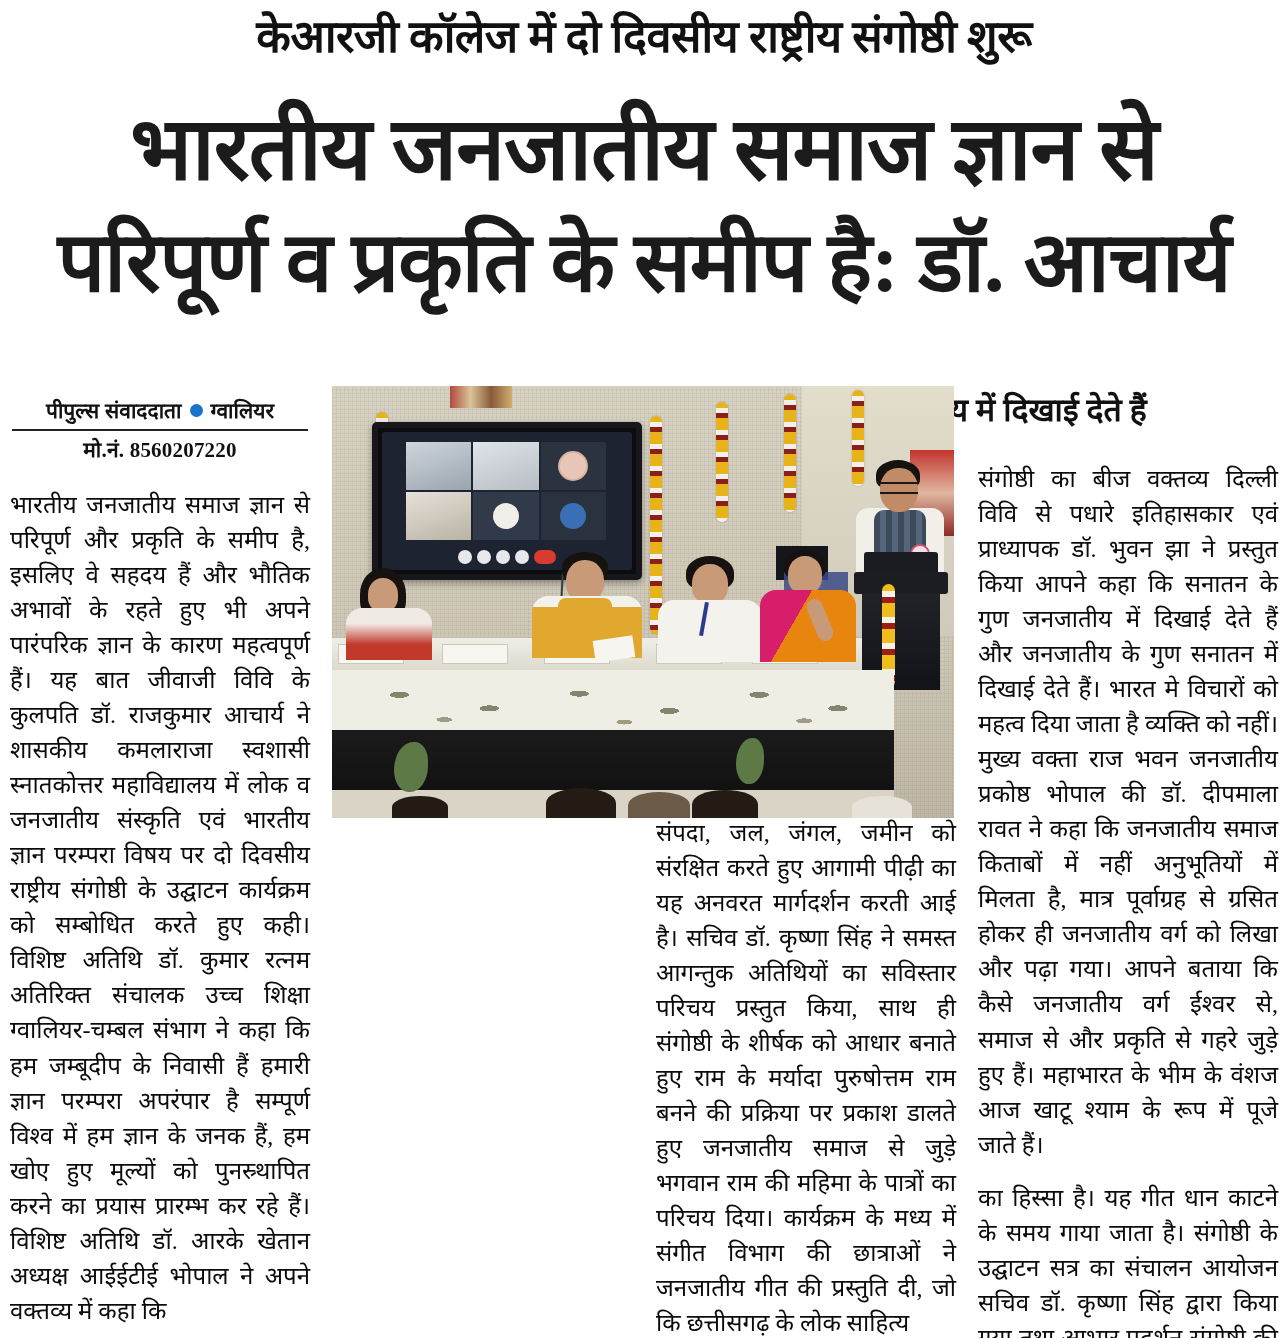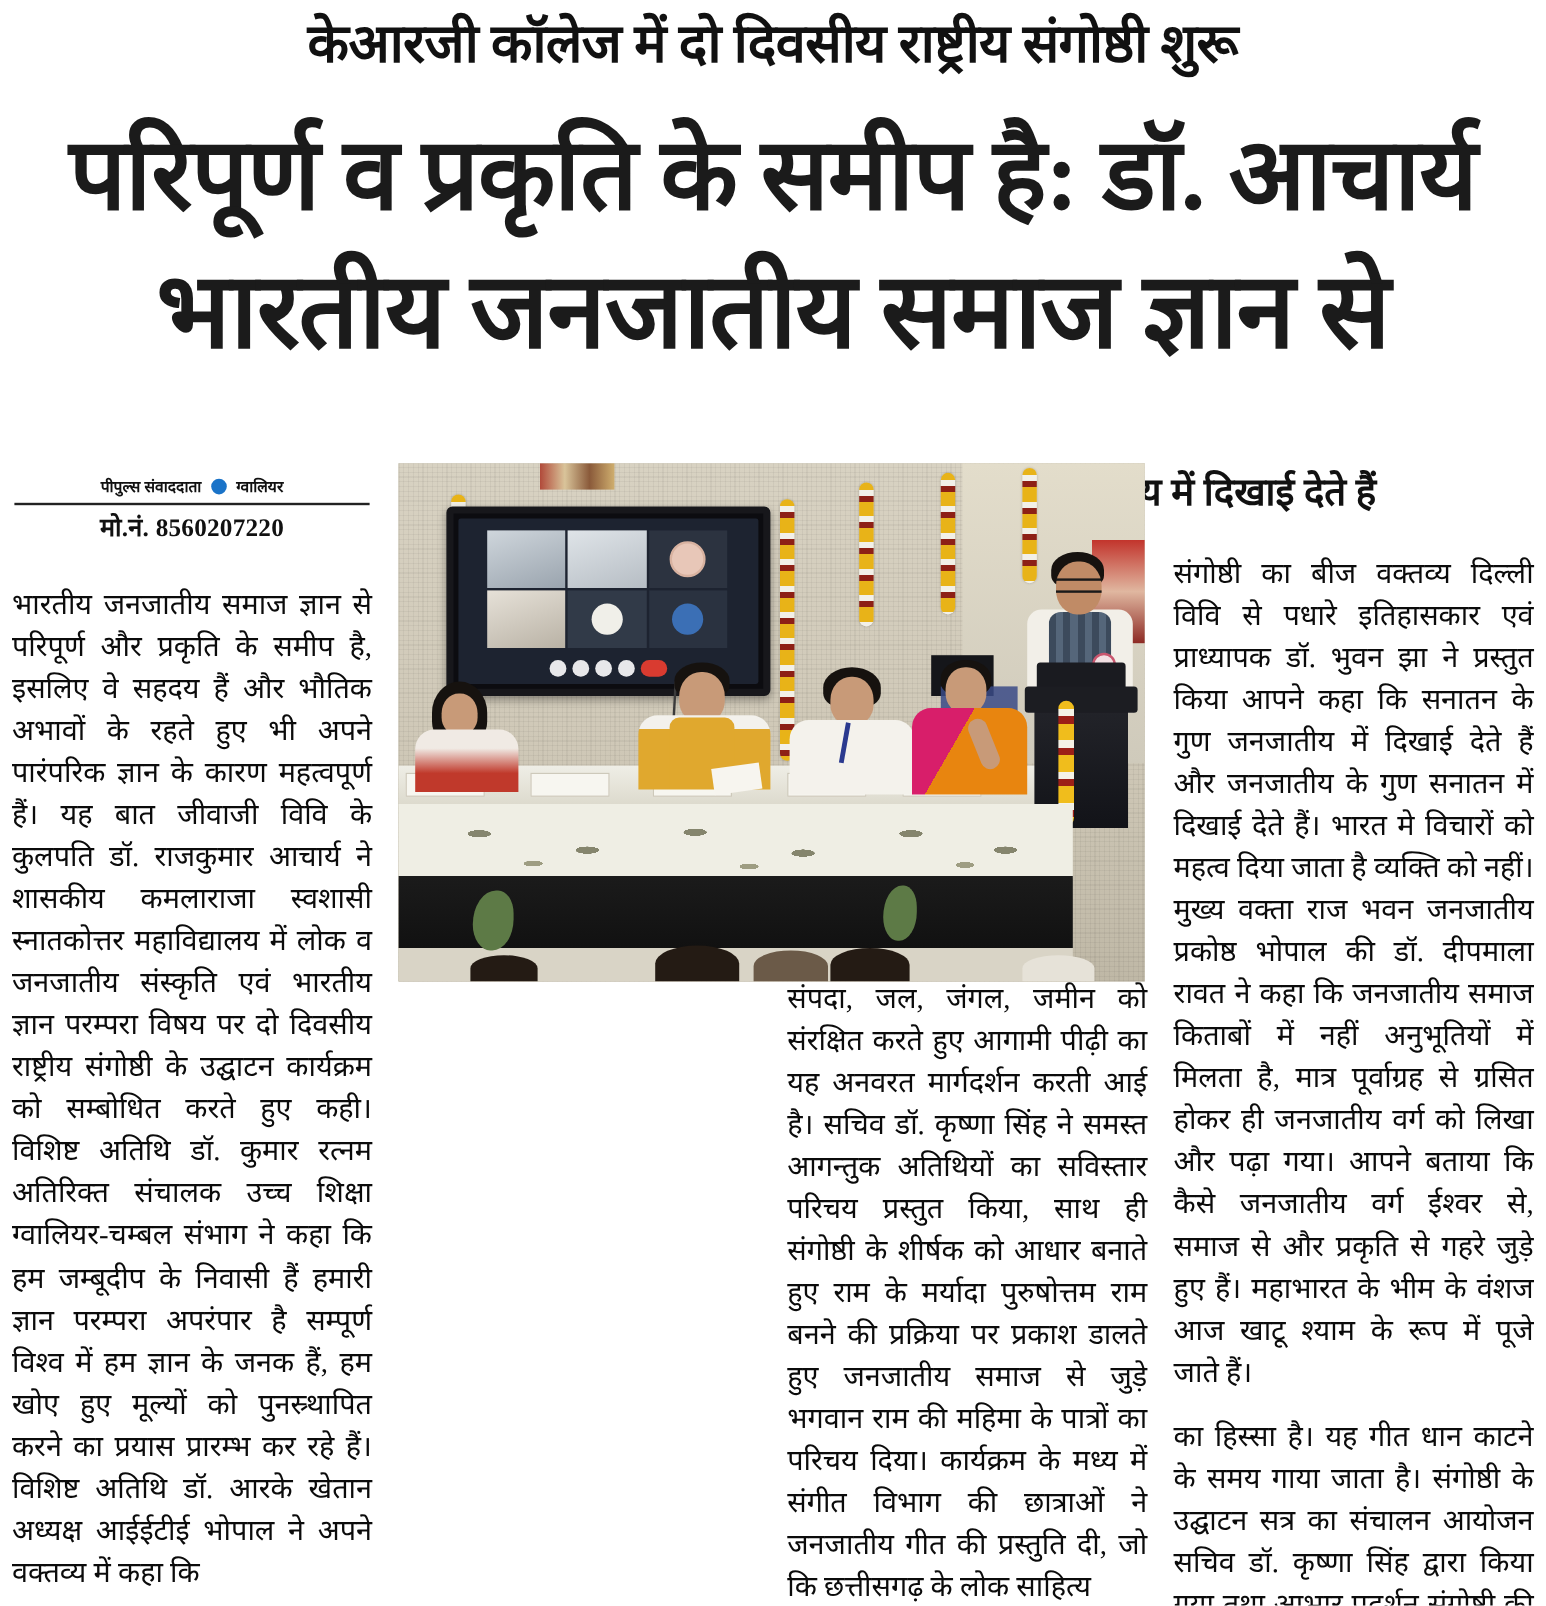--- a/index.html
+++ b/index.html
@@ -32,21 +32,21 @@
   .headline .hl-line{display:block;white-space:nowrap;}
   .headline .hl-line.l1{font-size:88px;}
   .headline .hl-line.l2{font-size:84px;}
 
   
   .byline{
     position:absolute;left:10px;top:396px;width:300px;
     text-align:center;
   }
   .byline-row{
-    font-size:13px;font-weight:700;color:#111;
+    font-size:21px;font-weight:700;color:#111;
     display:flex;align-items:center;justify-content:center;gap:8px;
     white-space:nowrap;
     font-family:"Liberation Sans","DejaVu Sans",sans-serif;
   }
   .blue-dot{
     width:13px;height:13px;border-radius:50%;
     background:#1a73c8;display:inline-block;flex:0 0 auto;
   }
   .byline-rule{
     height:2px;background:#222;margin:5px 2px 4px 2px;
@@ -237,22 +237,22 @@
   #col3{left:656px;top:816px;width:300px;}
   #col4{left:978px;top:462px;width:300px;}
   #col4 .gap{display:block;height:18px;}
 </style>
 </head>
 <body>
 
 <div class="kicker">केआरजी कॉलेज में दो दिवसीय राष्ट्रीय संगोष्ठी शुरू</div>
 
 <div class="headline">
+  <span class="hl-line l1">भारतीय जनजातीय समाज ज्ञान से</span>
   <span class="hl-line l2">परिपूर्ण व प्रकृति के समीप है: डॉ. आचार्य</span>
-  <span class="hl-line l1">भारतीय जनजातीय समाज ज्ञान से</span>
 </div>
 
 <div class="byline">
   <div class="byline-row">
     <span>पीपुल्स संवाददाता</span>
     <span class="blue-dot"></span>
     <span>ग्वालियर</span>
   </div>
   <div class="byline-rule"></div>
   <div class="byline-phone">मो.नं. 8560207220</div>

